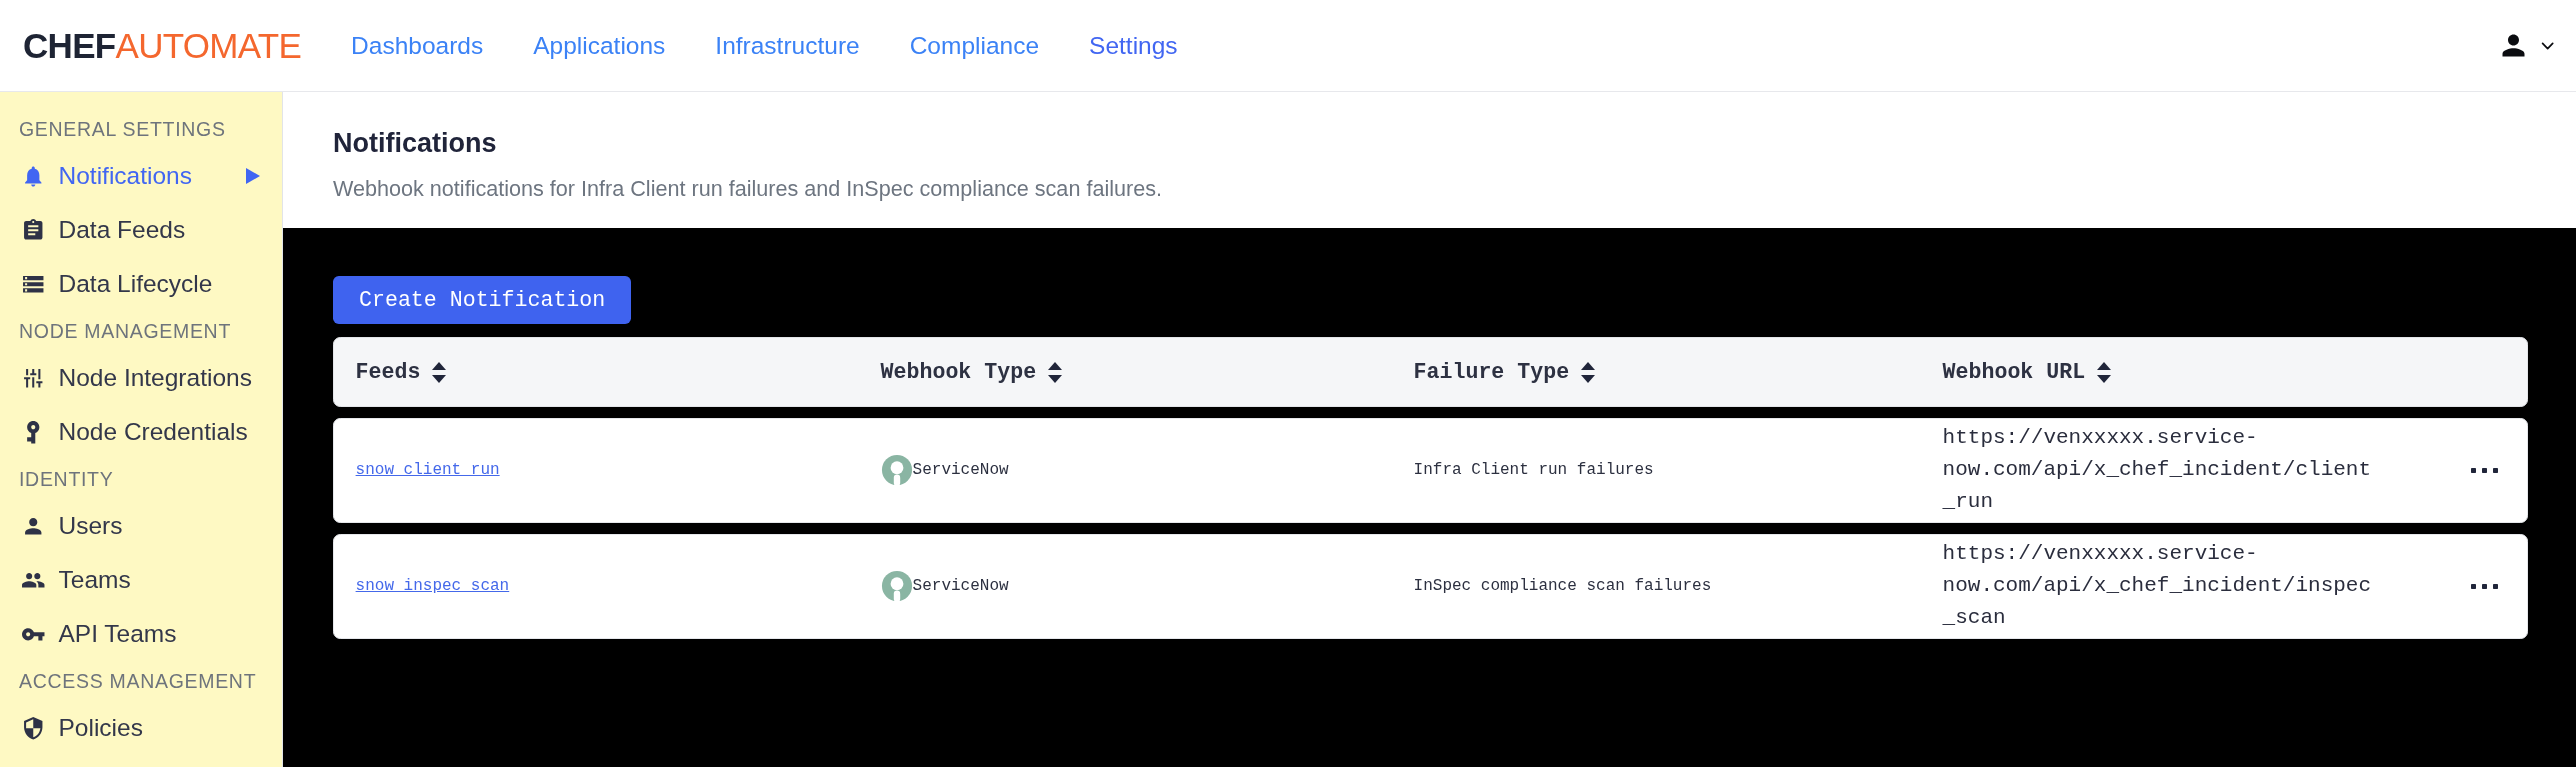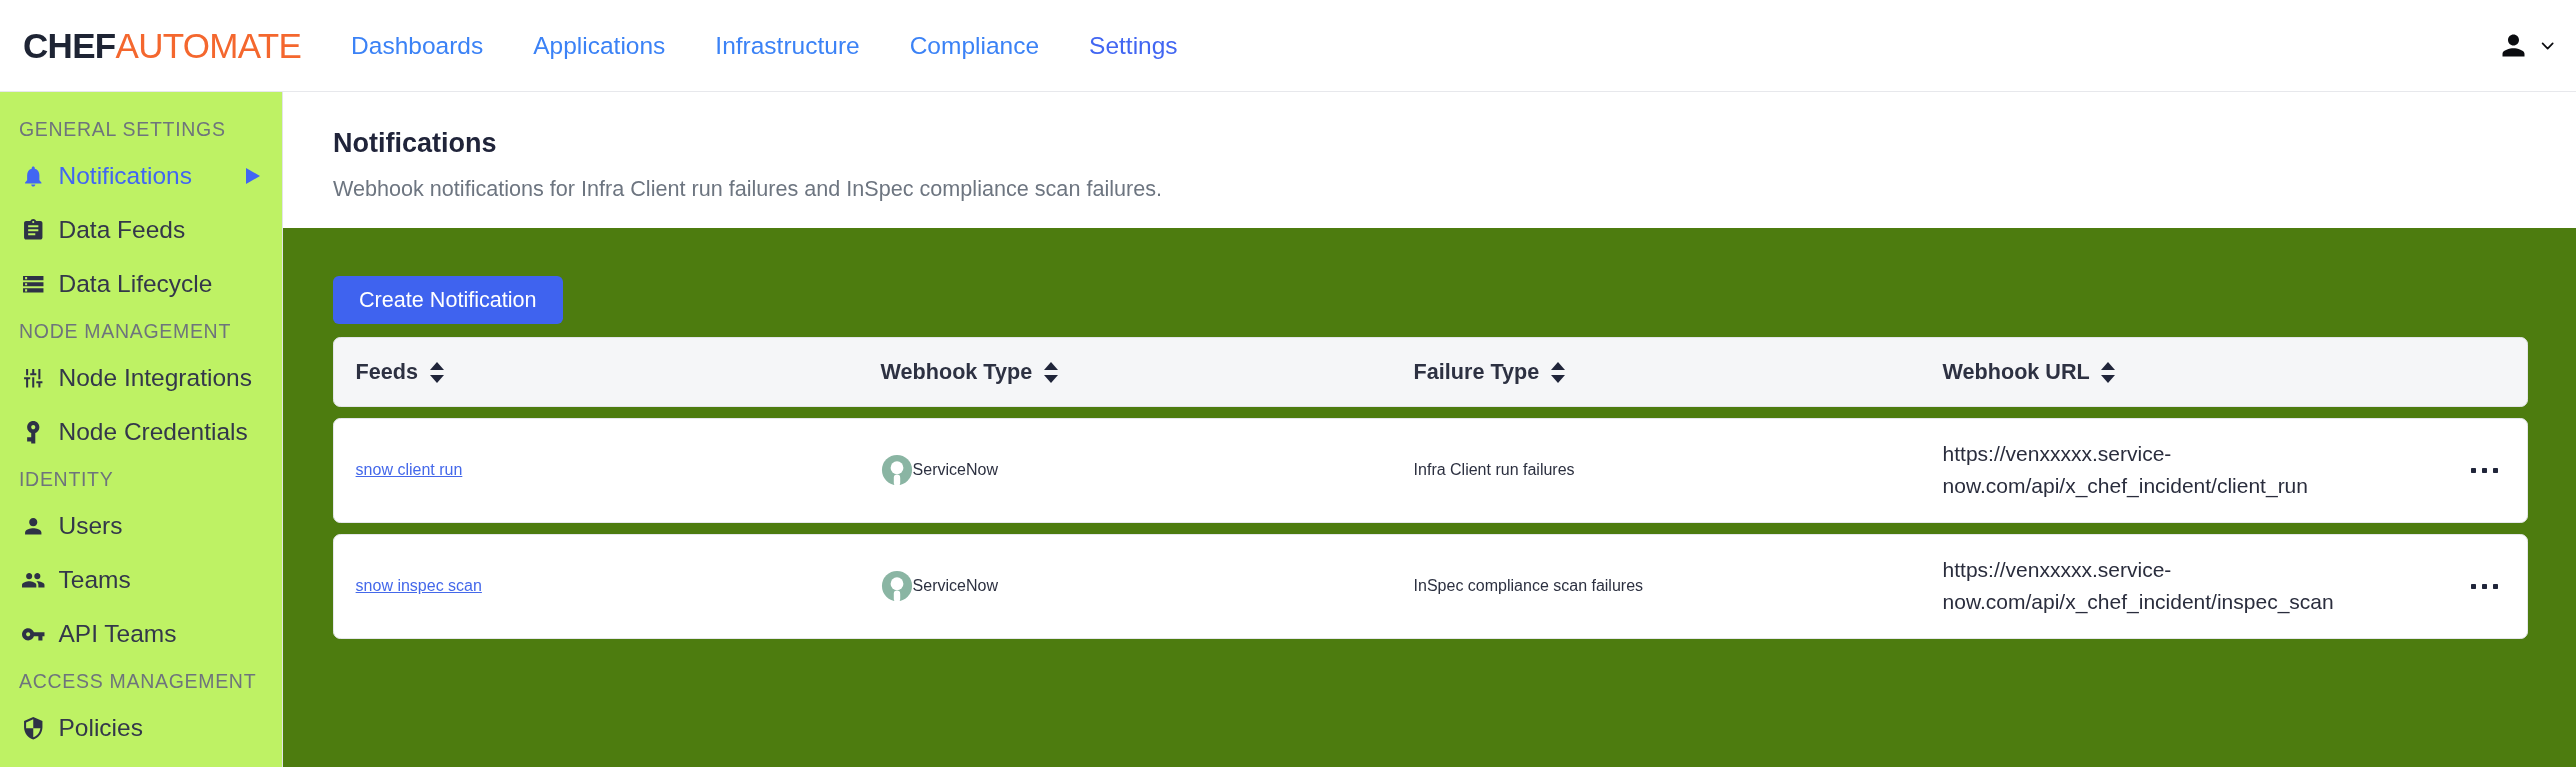--- a/index.html
+++ b/index.html
@@ -16,21 +16,21 @@
   .logo .chef{font-weight:bold;color:#1e2434;}
   .logo .automate{font-weight:normal;color:#f4672e;}
   .nav{display:flex;align-items:center;margin-left:50px;gap:50px;}
   .nav a{font-size:24.5px;color:#3b82f6;text-decoration:none;cursor:pointer;}
   .nav a.active{color:#4166f2;}
   .usermenu{margin-left:auto;display:flex;align-items:center;gap:8.7px;cursor:pointer;}
   .usermenu svg{display:block;}
   
   .page-body{display:flex;height:675px;}
   .sidebar{
-    width:283px;min-width:283px;background:#bef264;border-right:1.4px solid #e2e4e8;
+    width:283px;min-width:283px;background:#fef9c3;border-right:1.4px solid #e2e4e8;
     padding-top:17.3px;box-sizing:border-box;
   }
   .side-label{
     height:40px;display:flex;align-items:center;padding-left:19px;
     font-size:19.5px;color:#6e747c;letter-spacing:0.7px;
   }
   .side-item{
     position:relative;height:54px;display:flex;align-items:center;gap:11.5px;
     padding-left:20px;font-size:24.5px;color:#33374a;cursor:pointer;
   }
@@ -42,21 +42,21 @@
     position:absolute;right:21.6px;top:50%;margin-top:-8.7px;
     width:0;height:0;border-left:14.4px solid #4166f2;
     border-top:8.7px solid transparent;border-bottom:8.7px solid transparent;
   }
   
   .main{flex:1;display:flex;flex-direction:column;background:#fff;min-width:0;}
   .page-head{height:136px;box-sizing:border-box;padding:36px 0 0 50px;background:#fff;}
   .page-head h1{margin:0;font-size:27px;font-weight:bold;color:#20243a;}
   .page-head p{margin:17.3px 0 0 0;font-size:21.6px;color:#6d7580;}
   .content{
-    flex:1;background:#4d7c0f;padding:48px 45px 0 50px;box-sizing:border-box;
+    flex:1;background:#000000;padding:48px 45px 0 50px;box-sizing:border-box;font-family:Liberation Mono, monospace;
   }
   .primary-btn{
     display:inline-flex;align-items:center;justify-content:center;
     height:48px;padding:0 26px;border:none;border-radius:5.8px;
     background:#3f63ef;color:#fff;font-size:21.6px;font-family:inherit;cursor:pointer;
   }
   
   .table{width:2195px;margin-top:13px;}
   .thead,.trow{
     display:grid;grid-template-columns:525px 533px 529px 519px 1fr;

